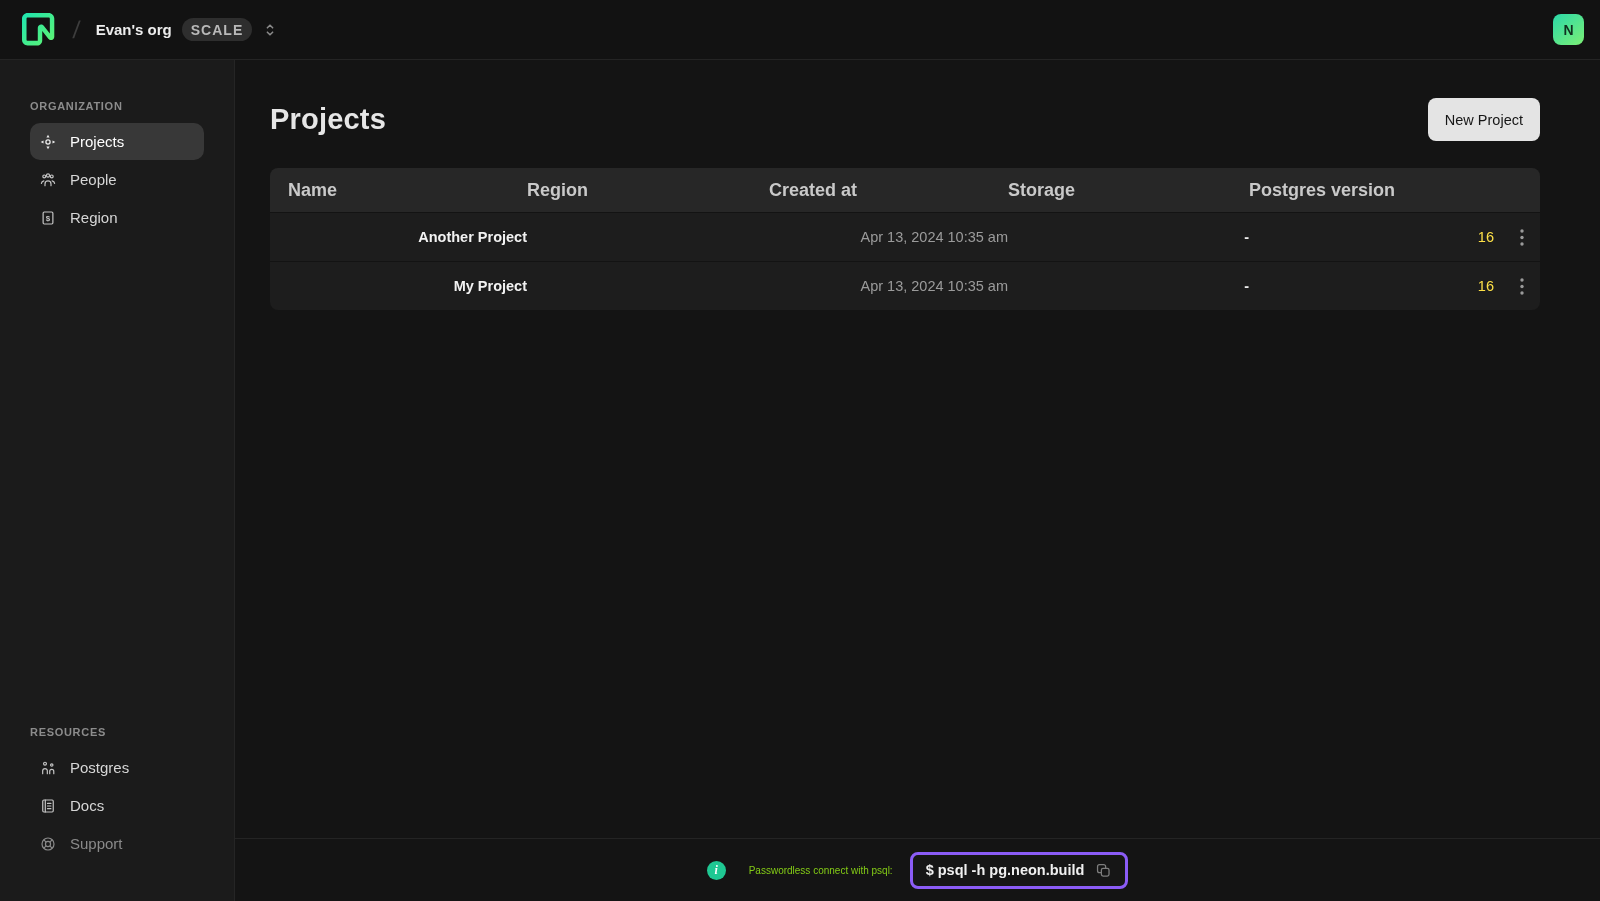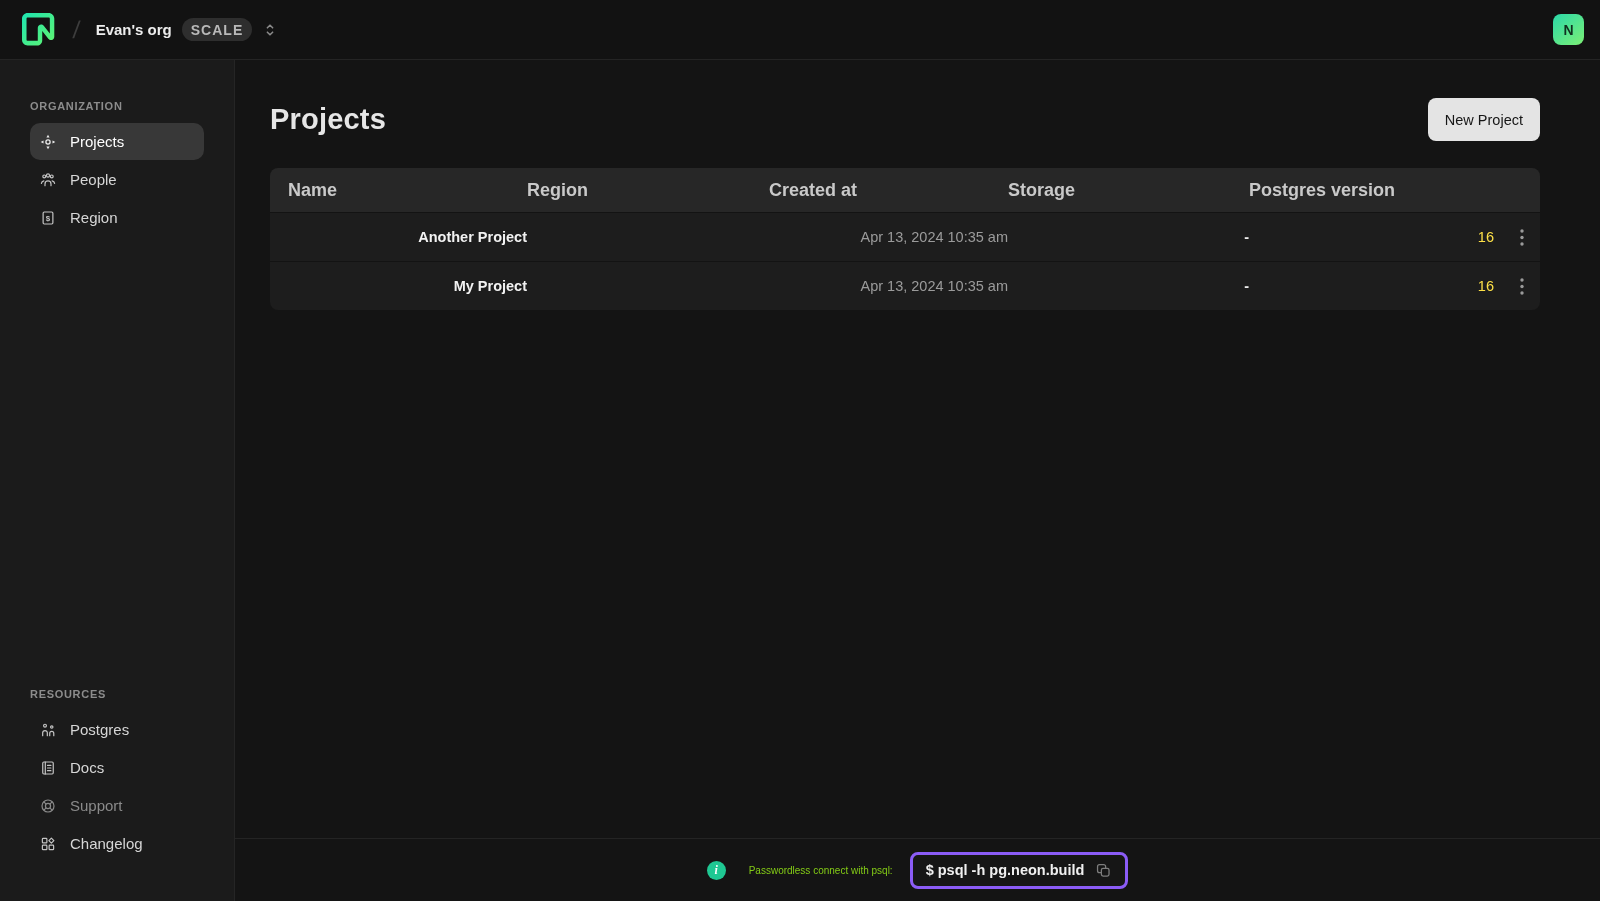--- a/index.html
+++ b/index.html
@@ -217,31 +217,20 @@
         <span class="icn">
           <svg width="18" height="18" viewBox="0 0 24 24" fill="none" stroke="currentColor" stroke-width="1.6">
             <circle cx="12" cy="12" r="8"></circle>
               <circle cx="12" cy="12" r="3.4"></circle>
             <path d="M6.5 6.5l3 3M17.5 6.5l-3 3M6.5 17.5l3-3M17.5 17.5l-3-3"></path>
           </svg>
         </span>
         <span class="lbl">Support</span>
       </div>
 
-      <div class="item">
-        <span class="icn">
-          <svg width="18" height="18" viewBox="0 0 24 24" fill="none" stroke="currentColor" stroke-width="1.6" stroke-linejoin="round">
-            <rect x="4.5" y="4.5" width="6" height="6" rx="1"></rect>
-            <rect x="4.5" y="13.5" width="6" height="6" rx="1"></rect>
-            <rect x="13.5" y="13.5" width="6" height="6" rx="1"></rect>
-            <path d="M16.5 4.2 19.8 7.5 16.5 10.8 13.2 7.5z"></path>
-          </svg>
-        </span>
-        <span class="lbl">Changelog</span>
-      </div>
     </div>
   </aside>
 
   <div class="content">
     <main>
       <div class="page-head">
         <h1>Projects</h1>
         <button class="btn-primary">New Project</button>
       </div>
 

